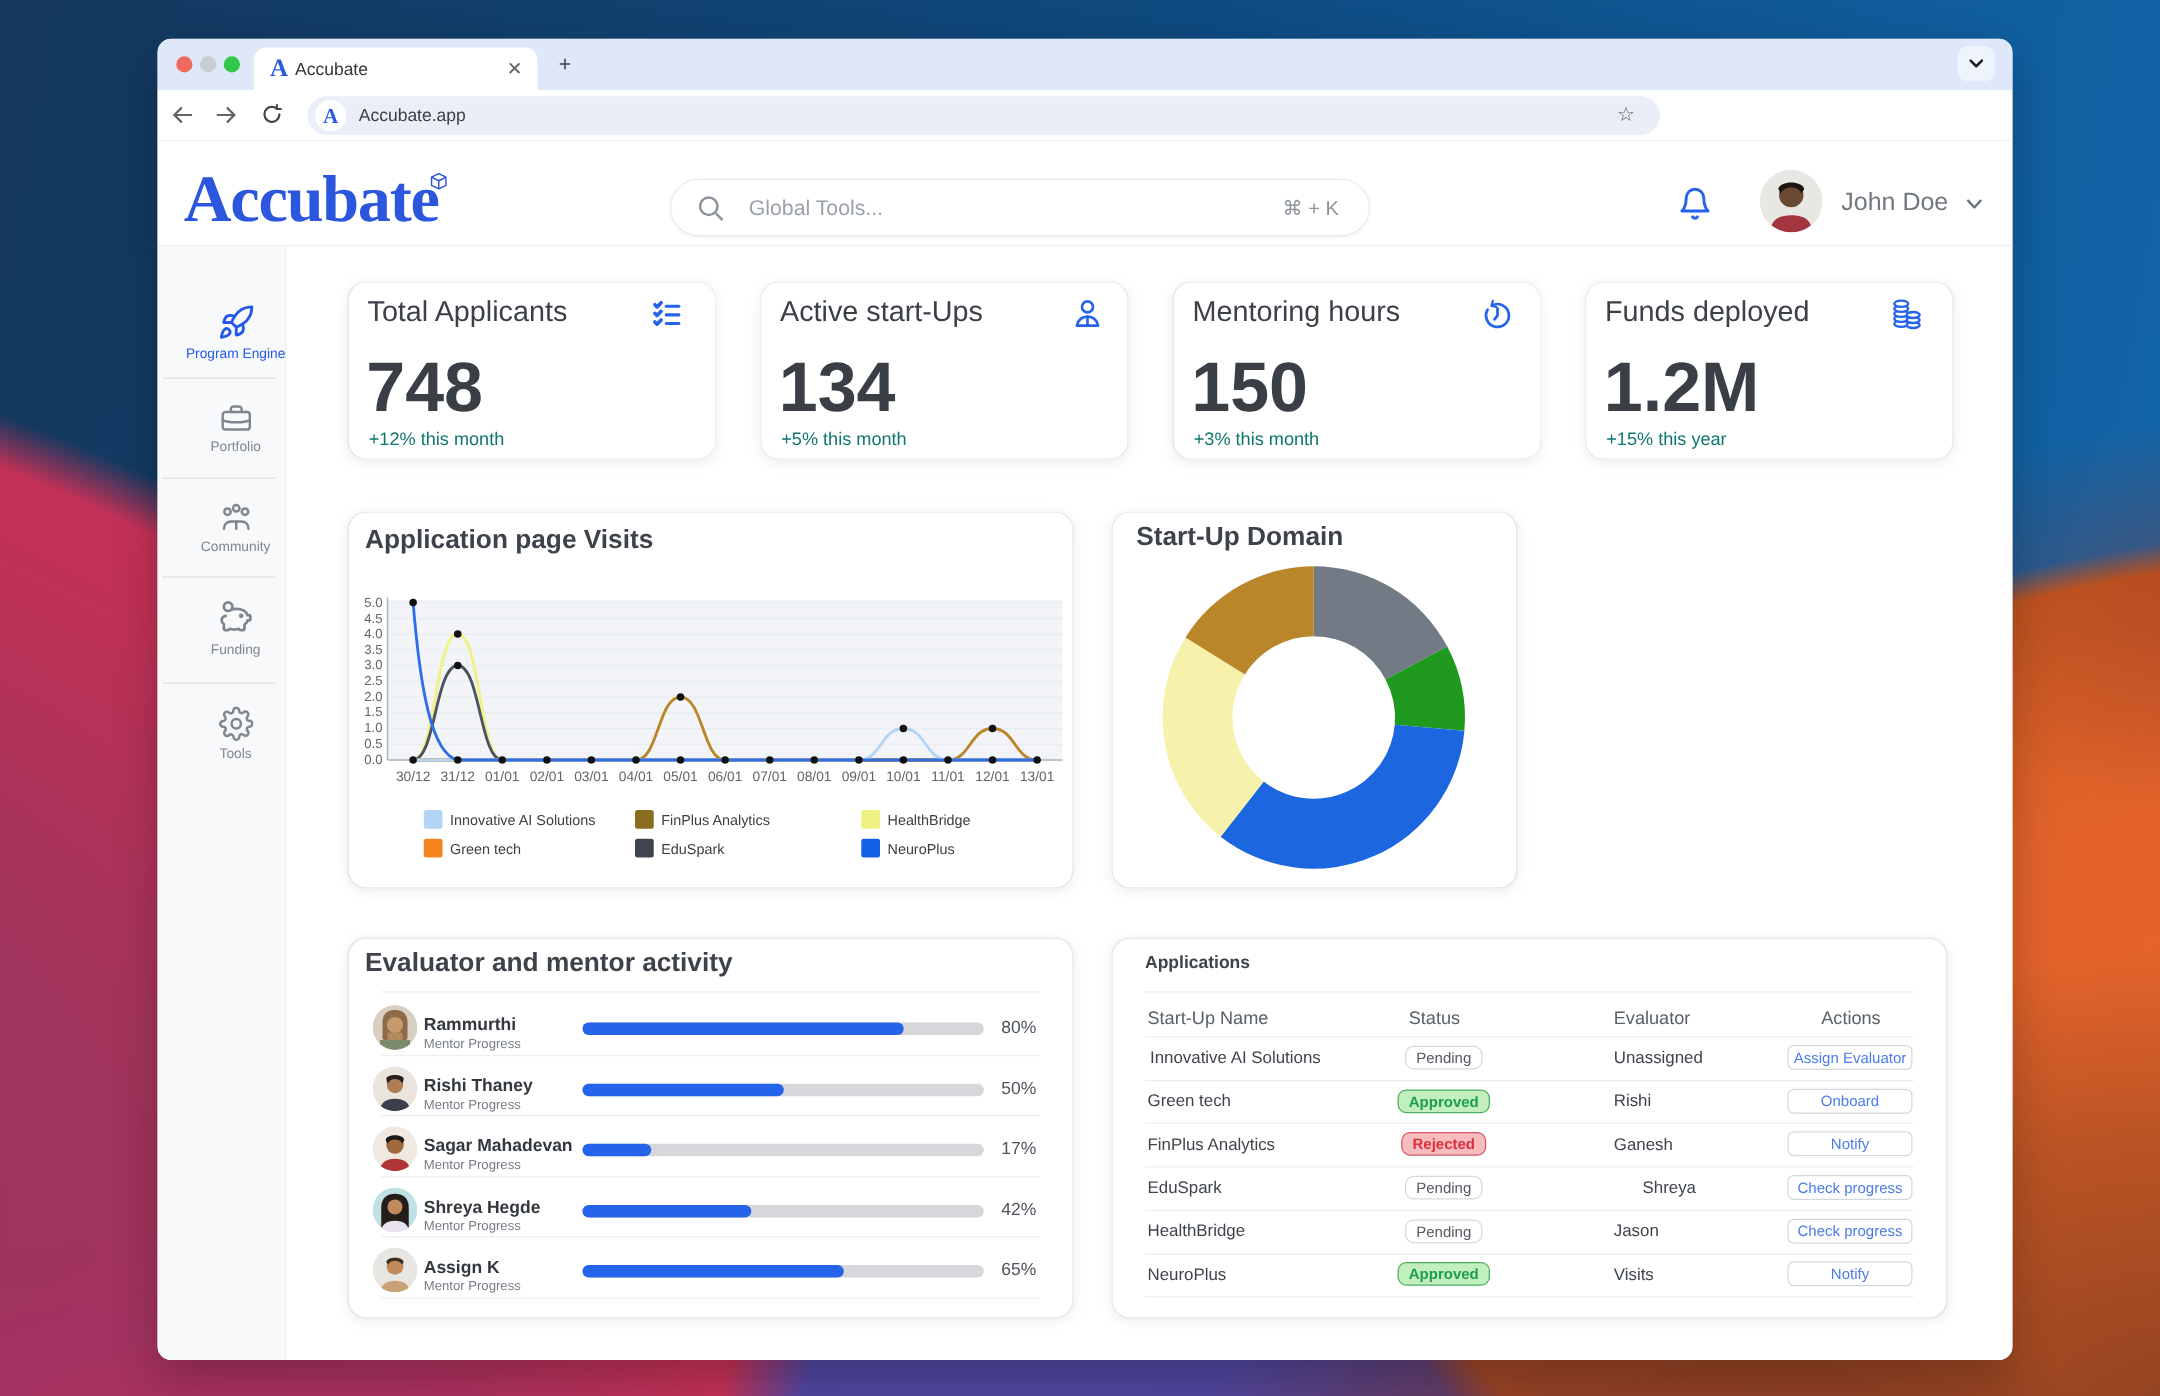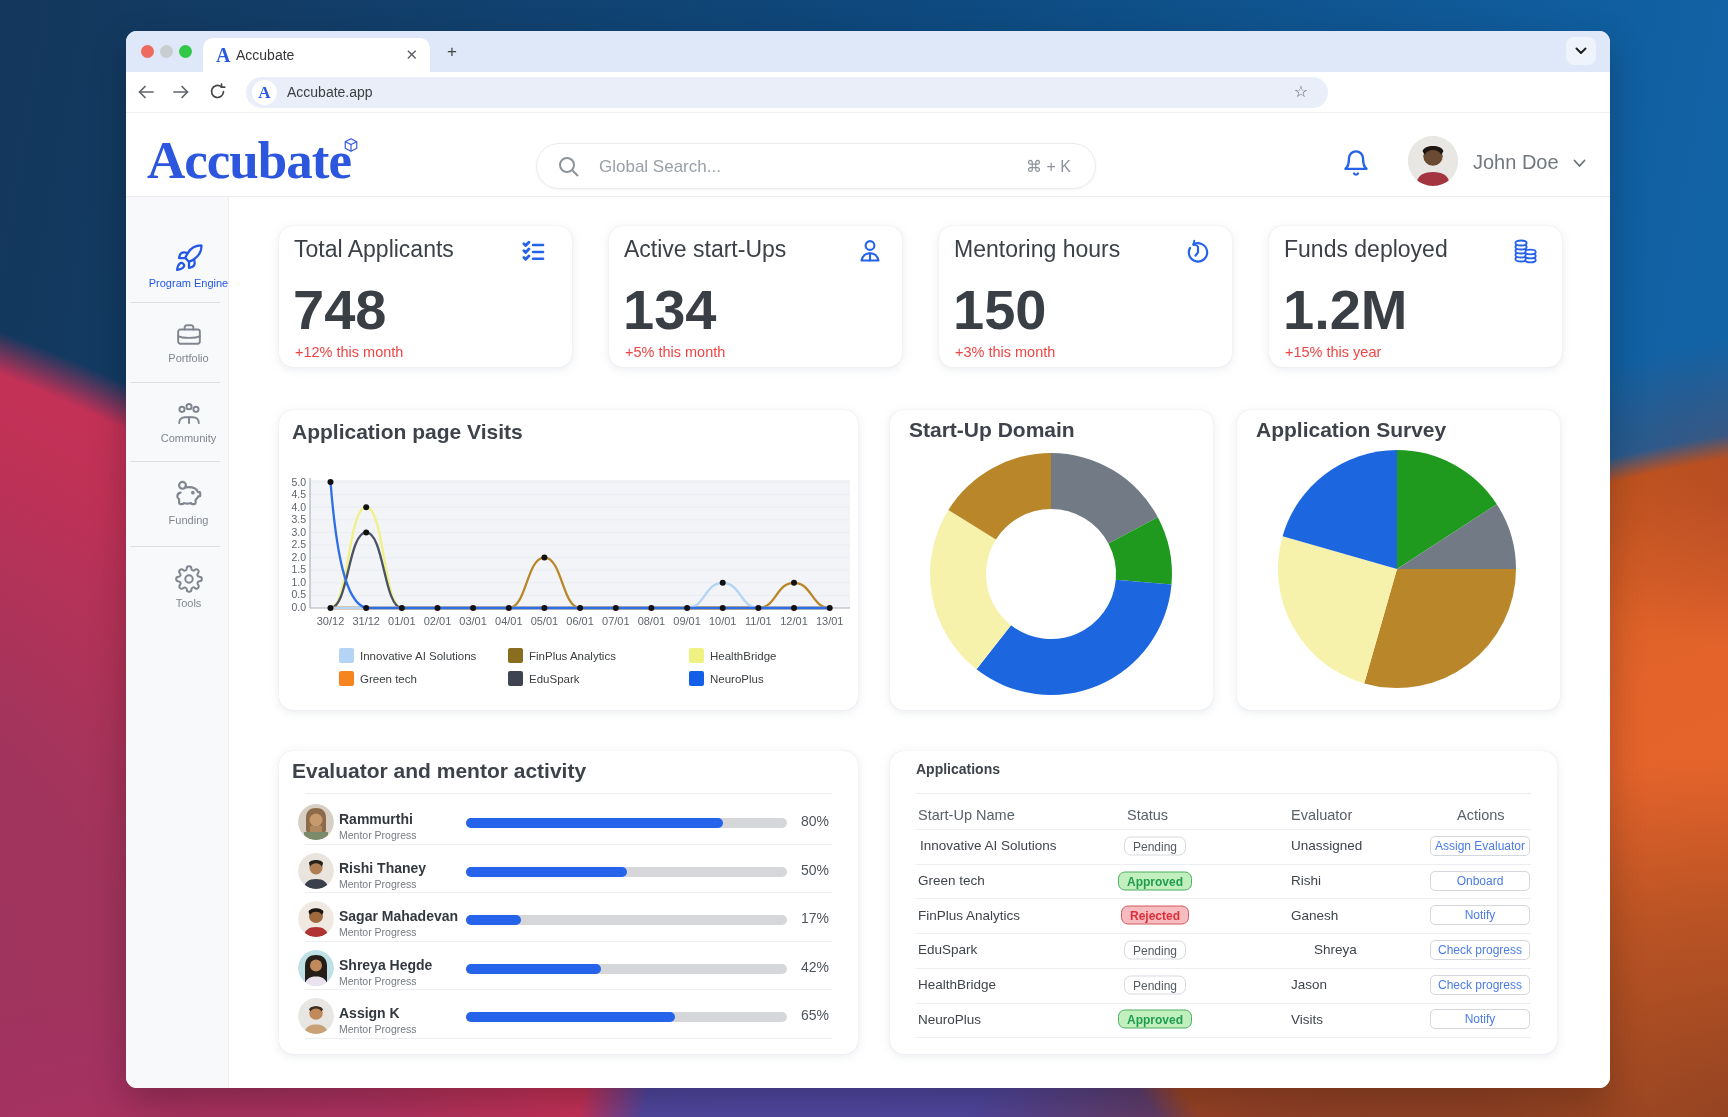--- a/index.html
+++ b/index.html
@@ -56,21 +56,21 @@
 .snav { position:absolute; left:0; width:125px; text-align:center; color:#80868f; font-size:11px; }
 .snav svg { display:block; margin:0 auto 4px; }
 .snav.active { color:#2257e7; }
 .sdiv { position:absolute; left:4px; width:90px; border-top:1px solid #e0e0e3; }
 .content { position:relative; flex:1; background:#fff; }
 .card { position:absolute; background:#fff; border-radius:14px; box-shadow:0 2px 10px rgba(130,140,160,0.18), 0 0 1px rgba(130,140,160,0.25); }
 
 .stat .t { position:absolute; left:15px; top:10px; font-size:23px; color:#3c4149; }
 .stat .icon { position:absolute; right:27px; top:13px; }
 .stat .v { position:absolute; left:14px; top:51px; font-size:56px; font-weight:bold; color:#3a3f46; }
-.stat .s { position:absolute; left:16px; top:118px; font-size:14.5px; color:#ef4444; }
+.stat .s { position:absolute; left:16px; top:118px; font-size:14.5px; color:#0f766e; }
 
 .sect { font-weight:bold; color:#3e434b; }
 
 .apps .hdr { position:absolute; font-size:14.5px; color:#5a6069; }
 .apps .cell { position:absolute; font-size:13.5px; color:#3f444c; }
 .badge { position:absolute; transform:translate(-50%,-50%); font-size:12px; padding:1.5px 8px; border-radius:7px; border:1px solid #d6d9de; color:#555a62; background:#fff; white-space:nowrap; }
 .badge.ok { background:#c2efbe; border-color:#4caf5f; color:#1f9d4d; font-weight:bold; }
 .badge.no { background:#f6bcc0; border-color:#d25a60; color:#dd2f3a; font-weight:bold; }
 .abtn { position:absolute; transform:translate(-50%,-50%); width:100px; height:20px; line-height:19px; text-align:center; font-size:12px; color:#4b7be8; border:1px solid #d4d7dc; border-radius:5px; background:#fff; white-space:nowrap; }
 .rline { position:absolute; left:26px; right:26px; border-top:1px solid #eceef1; }
@@ -125,21 +125,21 @@
     <svg style="position:absolute;left:218px;top:25px" width="14" height="14" viewBox="0 0 17 17" fill="none" stroke="#2b56dd" stroke-width="1.4" stroke-linejoin="round">
         <path d="M8.5 1L15.5 4.5V12.5L8.5 16L1.5 12.5V4.5Z"></path>
         <path d="M1.5 4.5L8.5 8L15.5 4.5"></path>
         <path d="M8.5 8V16"></path>
       </svg>
     <div class="search">
       <svg class="mag" width="24" height="24" viewBox="0 0 24 24" fill="none" stroke="#8d939c" stroke-width="2">
           <circle cx="10" cy="10" r="7"></circle>
           <line x1="15.5" y1="15.5" x2="21" y2="21"></line>
         </svg>
-      <span class="ph">Global Search...</span>
+      <span class="ph">Global Tools...</span>
       <span class="kbd">⌘ + K</span>
     </div>
     <svg class="bell" width="28" height="30" viewBox="0 0 24 24" fill="none" stroke="#2563eb" stroke-width="2" stroke-linecap="round" stroke-linejoin="round">
         <path d="M18 8a6 6 0 0 0-12 0c0 7-3 9-3 9h18s-3-2-3-9"></path>
         <path d="M13.7 21a2 2 0 0 1-3.4 0"></path>
       </svg>
     <div class="avatar"><svg width="50" height="50" viewBox="0 0 36 36">
           <rect width="36" height="36" fill="#e9e7e4"></rect>
           <circle cx="18" cy="14.5" r="7" fill="#6b4a33"></circle>
           <path d="M10.5 11c1-5 14-5 15 0l-1.5 2.5c-2-4.5-10-4.5-12 0z" fill="#1c1511"></path>
@@ -360,32 +360,20 @@
             <g transform="translate(0,-5)">
           <path d="M161.0 48.0A121 121 0 0 1 267.8 112.2L218.4 138.5A65 65 0 0 0 161.0 104.0Z" fill="#717a85"></path>
           <path d="M267.8 112.2A121 121 0 0 1 281.5 179.5L225.8 174.7A65 65 0 0 0 218.4 138.5Z" fill="#1f9a1f"></path>
           <path d="M281.5 179.5A121 121 0 0 1 86.5 264.3L121.0 220.2A65 65 0 0 0 225.8 174.7Z" fill="#1c66e0"></path>
           <path d="M86.5 264.3A121 121 0 0 1 58.4 104.9L105.9 134.6A65 65 0 0 0 121.0 220.2Z" fill="#f7f2ab"></path>
           <path d="M58.4 104.9A121 121 0 0 1 161.0 48.0L161.0 104.0A65 65 0 0 0 105.9 134.6Z" fill="#b9872a"></path>
             </g>
         </svg>
       </div>
 
-      <div class="card" style="left:1008px; top:213px; width:323px; height:300px;">
-        <div class="sect" style="position:absolute; left:19px; top:8px; font-size:21px;">Application Survey</div>
-        <svg width="323" height="300" viewBox="0 0 323 300" style="position:absolute;left:0;top:0;">
-            <g transform="translate(0,-5)">
-          <path d="M160 164L160.0 45.0A119 119 0 0 1 259.8 99.2Z" fill="#1f9a1f"></path>
-          <path d="M160 164L259.8 99.2A119 119 0 0 1 279.0 164.0Z" fill="#717a85"></path>
-          <path d="M160 164L279.0 164.0A119 119 0 0 1 127.2 278.4Z" fill="#b9872a"></path>
-          <path d="M160 164L127.2 278.4A119 119 0 0 1 45.6 131.2Z" fill="#f7f2ab"></path>
-          <path d="M160 164L45.6 131.2A119 119 0 0 1 160.0 45.0Z" fill="#1c66e0"></path>
-            </g>
-        </svg>
-      </div>
 
       <div class="card eval" style="left:50px; top:554px; width:579px; height:303px;">
         <div class="sect" style="position:absolute; left:13px; top:8px; font-size:21px;">Evaluator and mentor activity</div>
         <div class="rline" style="top:42px;"></div>
         <div class="rline" style="top:92.5px;"></div>
         <div class="rline" style="top:141px;"></div>
         <div class="rline" style="top:189.5px;"></div>
         <div class="rline" style="top:238px;"></div>
         <div class="rline" style="top:287px;"></div>
 

